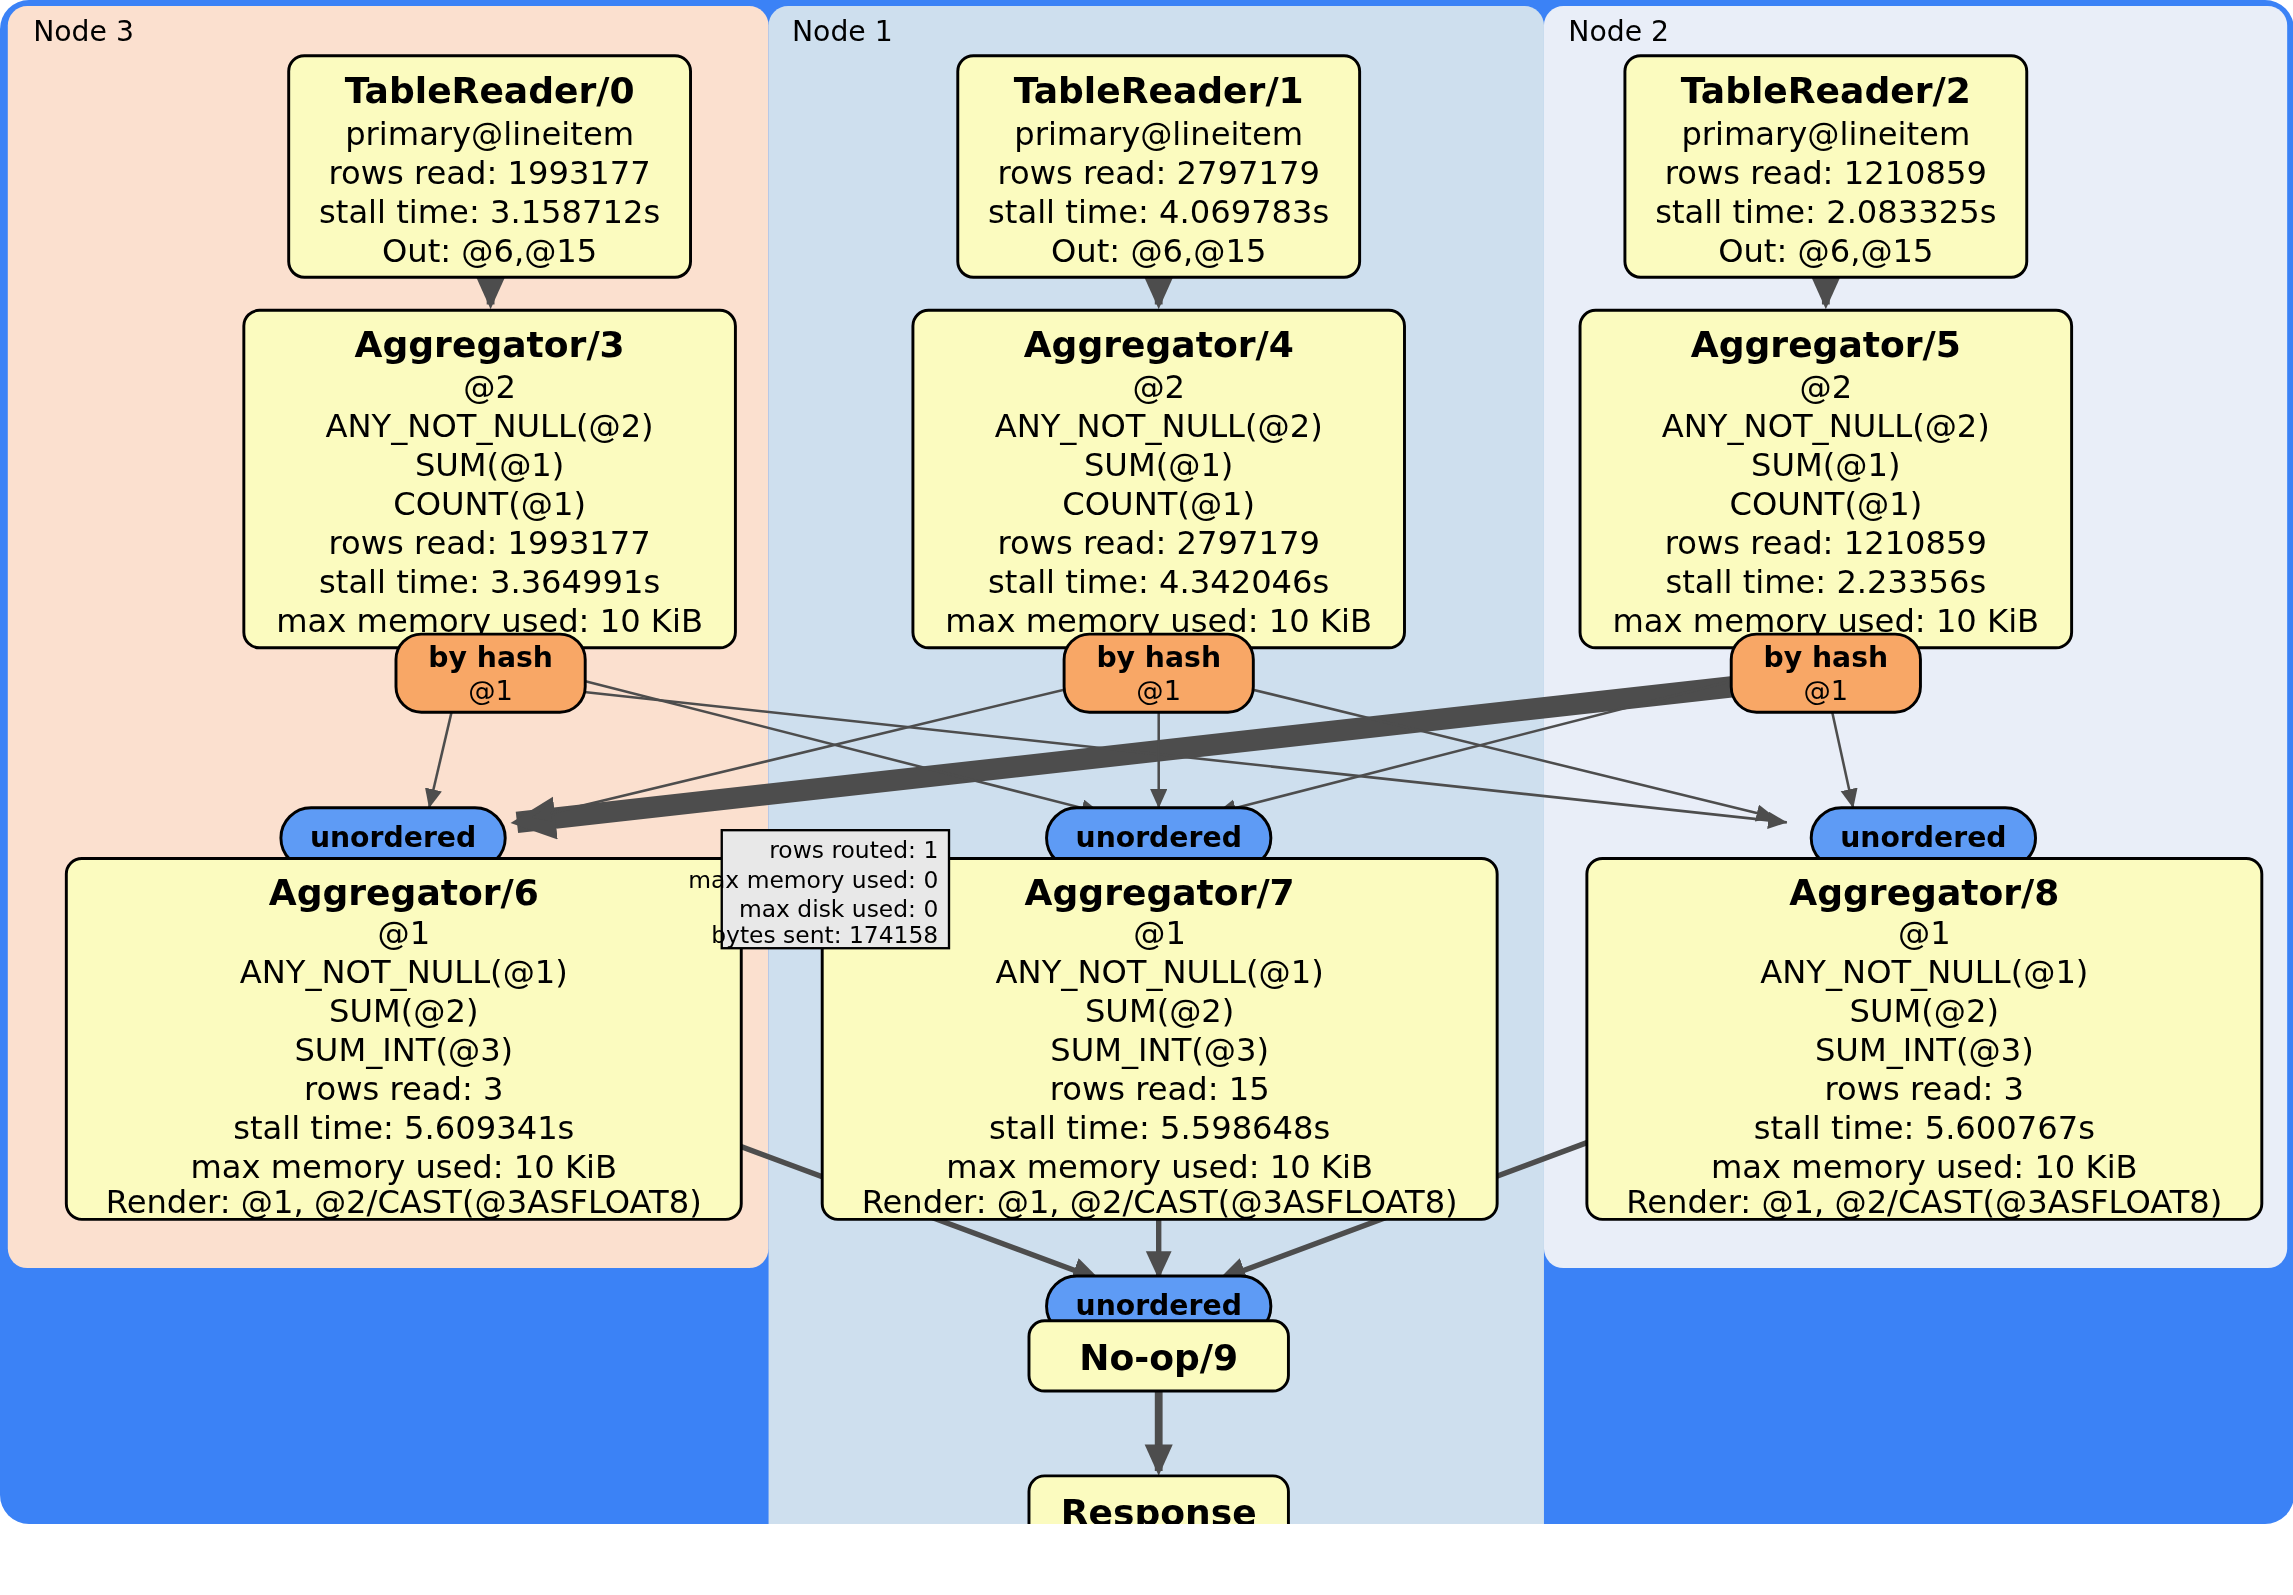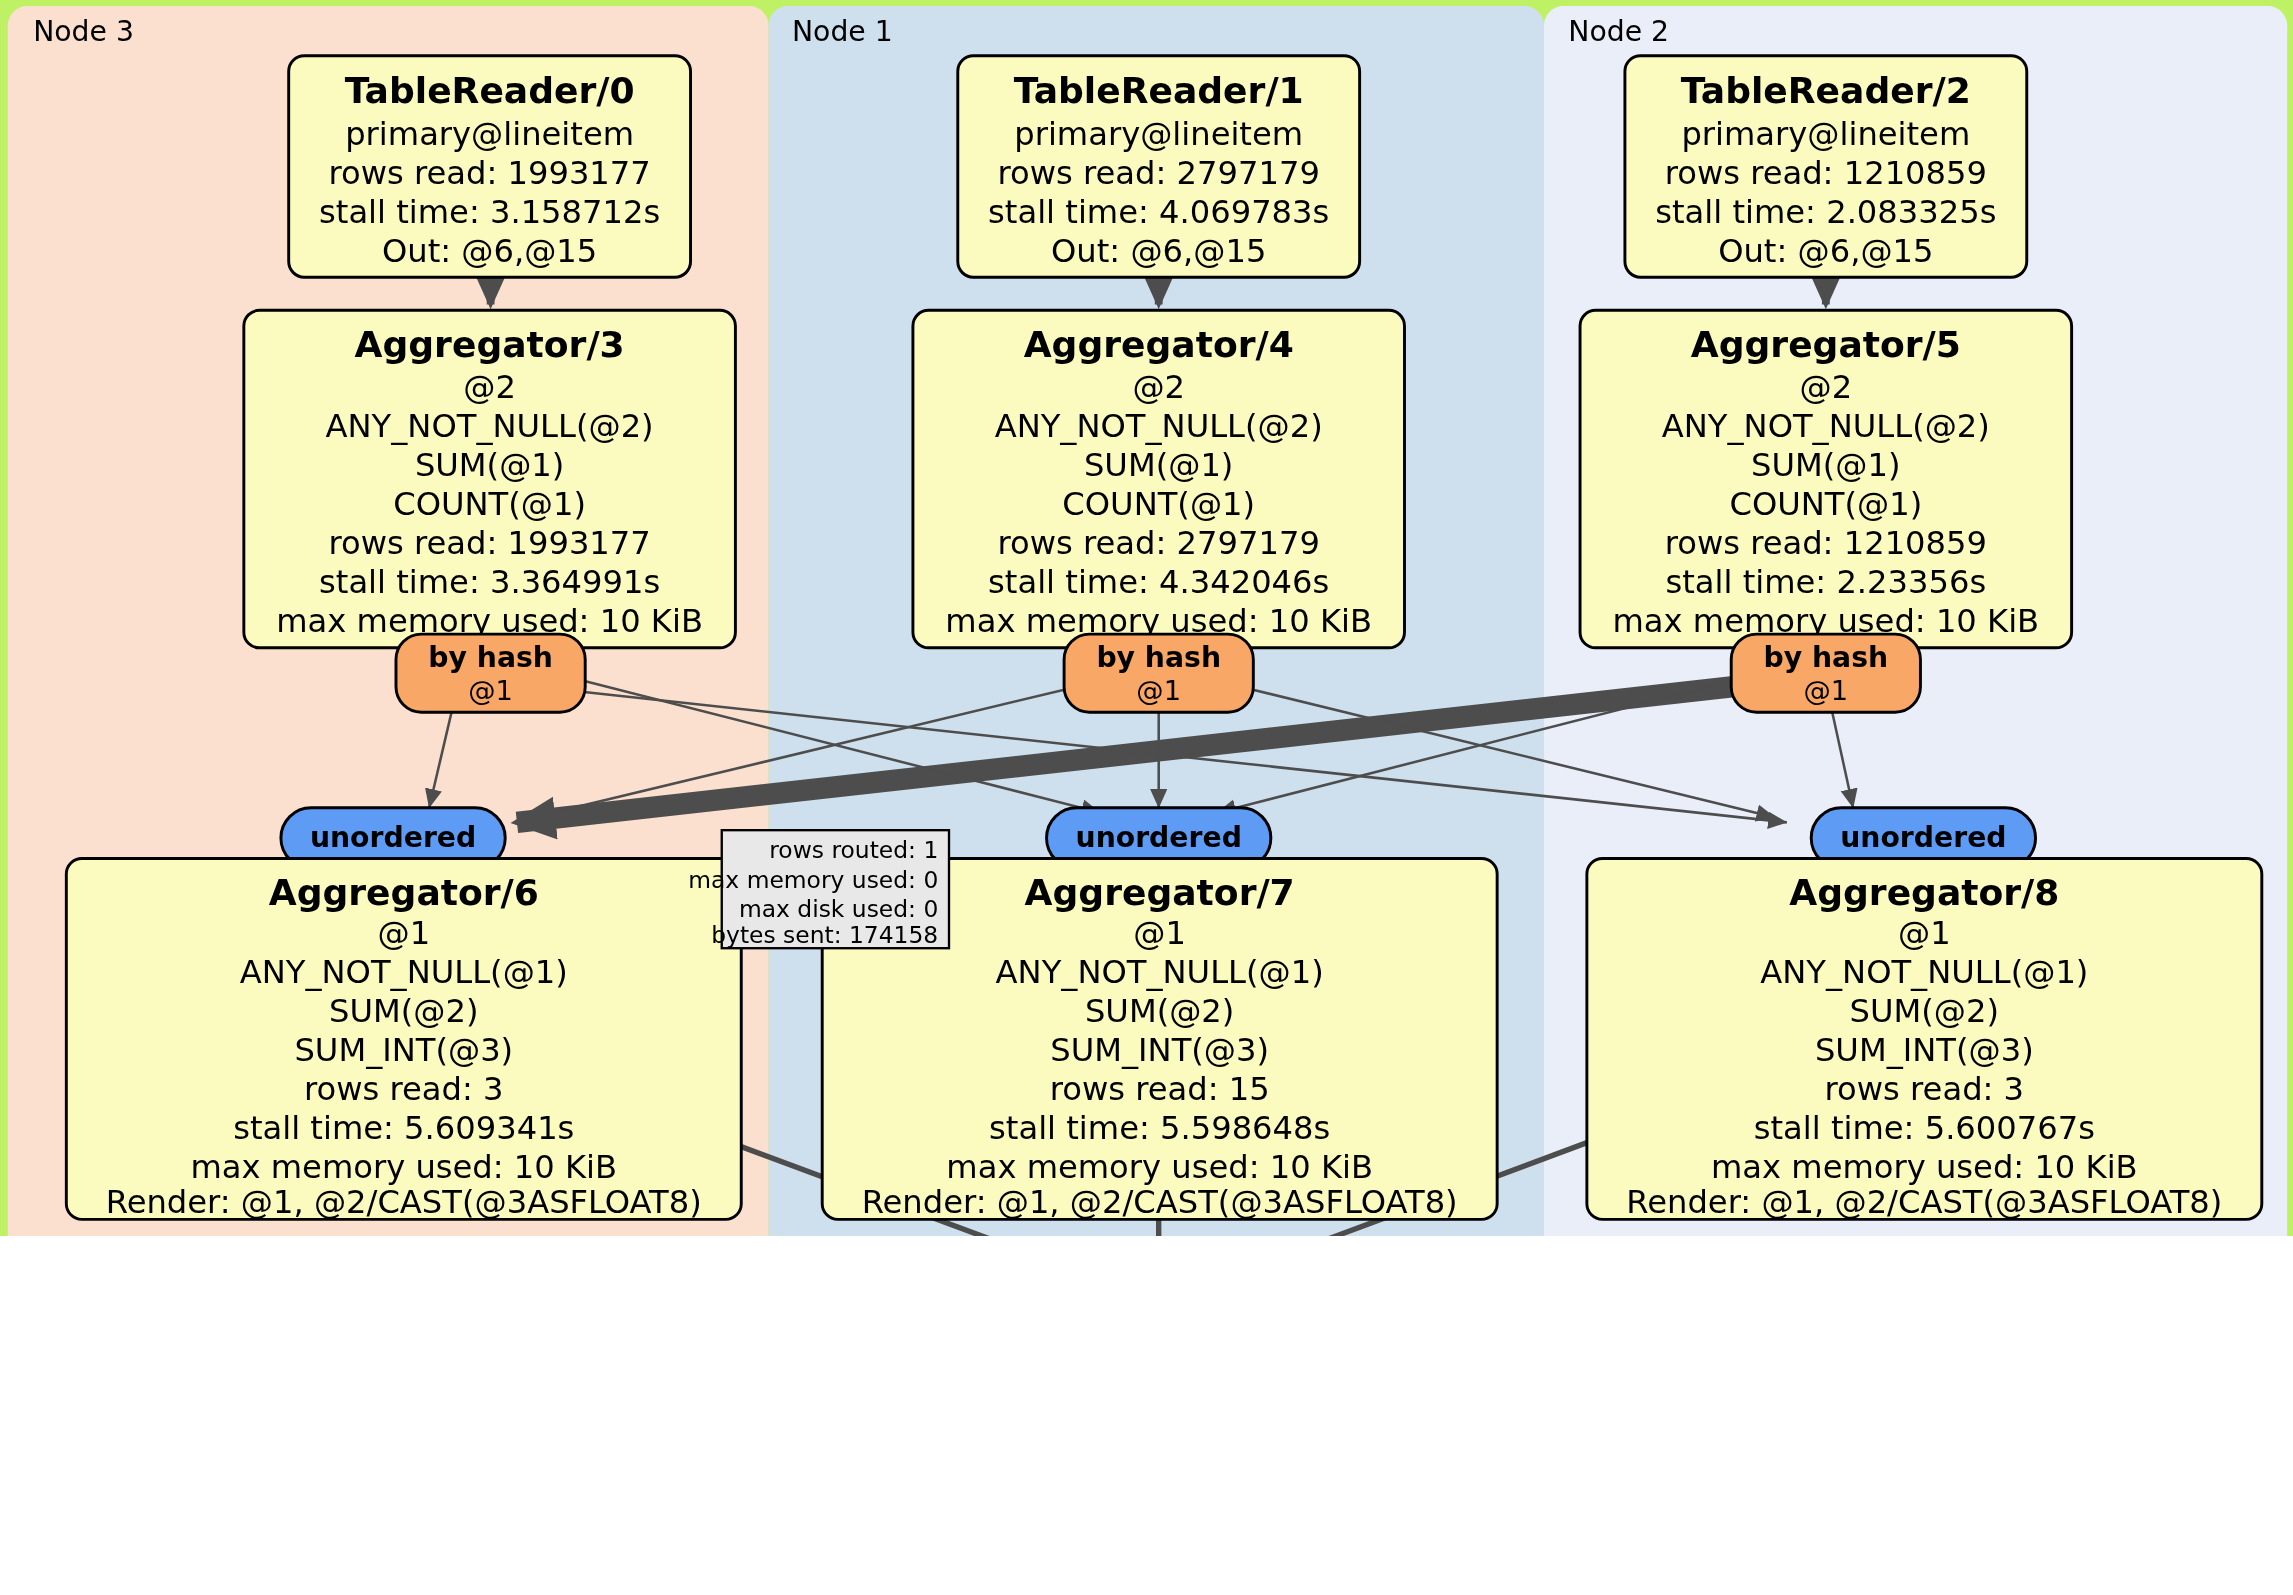--- a/index.html
+++ b/index.html
@@ -6,23 +6,24 @@
     margin: 0;
     padding: 0;
     background: #ffffff;
   }
   body {
     font-family: "DejaVu Sans", sans-serif;
   }
   #stage {
     position: relative;
     width: 2294px;
-    height: 1236px;
-    background: #bef264;
+    height: 1524px;
+    background: #3b82f6;
     overflow: hidden;
+    border-radius: 29px;
   }
   svg#graph {
     position: absolute;
     left: 0;
     top: 0;
     width: 2294px;
     height: 1596px;
   }
   .cluster-label {
     font-family: "DejaVu Sans", sans-serif;

